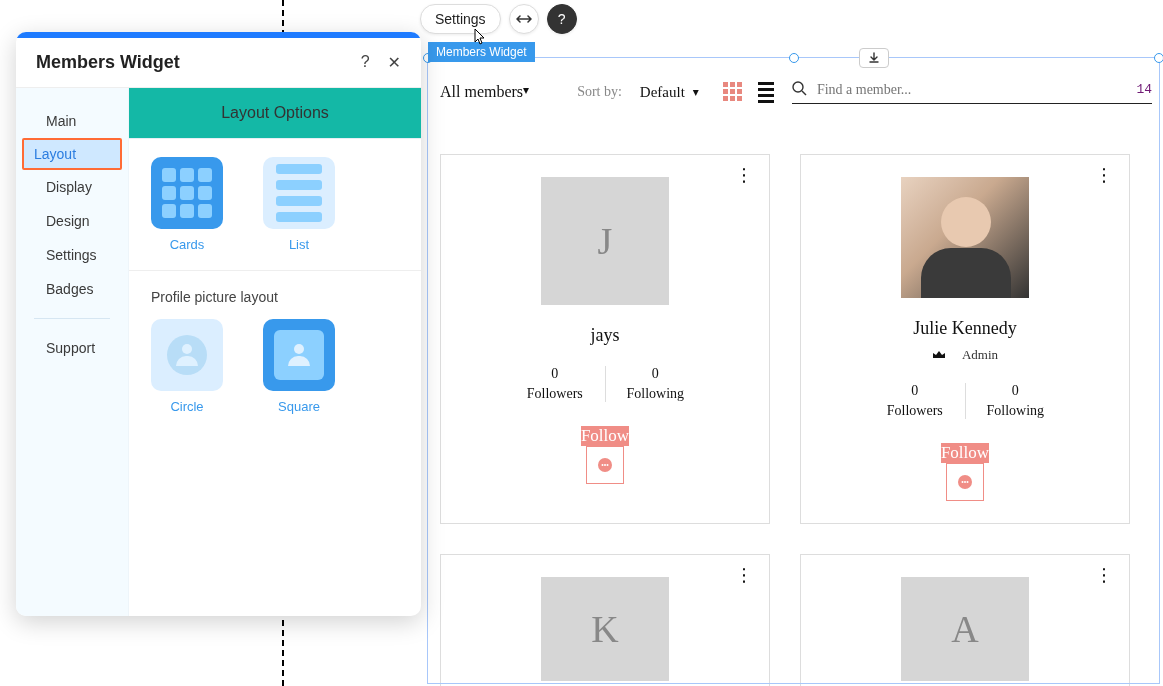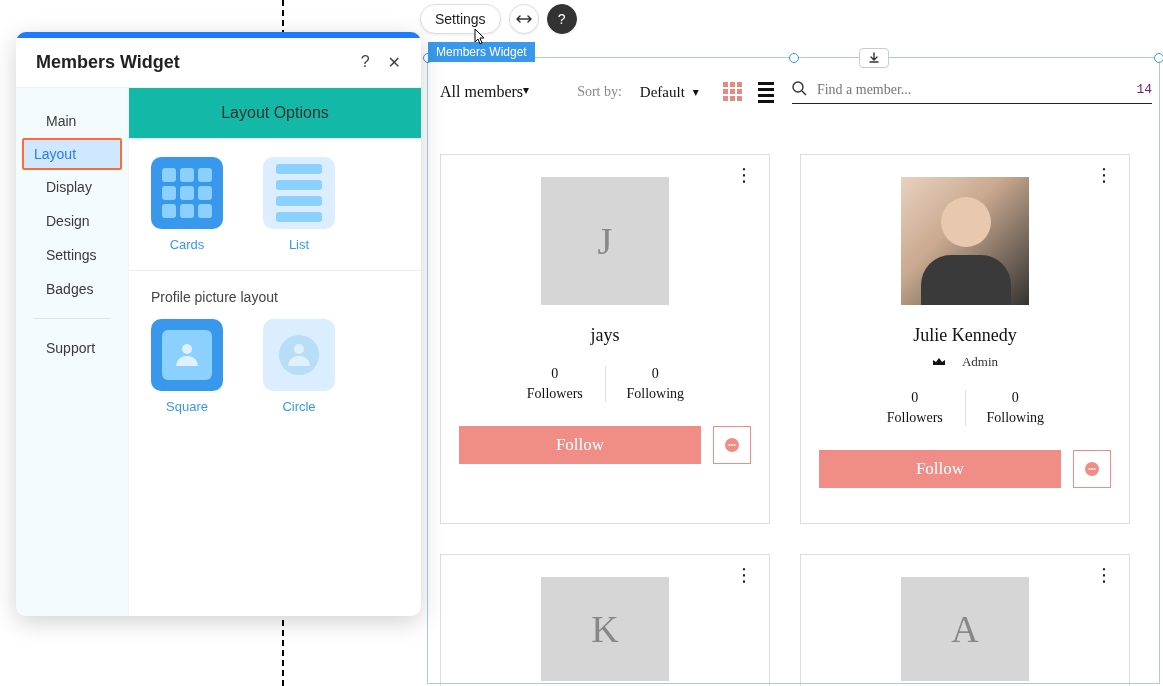--- a/index.html
+++ b/index.html
@@ -380,23 +380,23 @@
     width:200px;
     justify-content:center;
   }
   .stat { flex:1; text-align:center; }
   .stat + .stat { border-left:1px solid #ddd; }
   .stat-num { font-size:14px; color:#111; }
   .stat-label { font-size:14px; color:#111; margin-top:4px;}
   .card-actions {
     margin-top:24px;
     display:flex;
-    gap:12px;
     width:100%;
     align-items:center;
+    flex-direction:column;
   }
   .follow-btn {
     flex:1;
     background:#f08d86;
     color:#fff;
     border:none;
     height:38px;
     font-size:17px;
     cursor:pointer;
     font-family: Georgia, serif;
@@ -498,34 +498,34 @@
                 </div>
             </div>
             <div class="opt-label">List</div>
           </div>
         </div>
       </div>
       <div class="content-section" style="border-bottom:none">
         <div class="section-label">Profile picture layout</div>
         <div class="opt-row">
           <div class="opt">
+            <div class="opt-box unselected">
+              <div class="circle-shape">
+                  <div class="person-glyph"></div>
+                </div>
+            </div>
+            <div class="opt-label">Circle</div>
+          </div>
+          <div class="opt">
             <div class="opt-box selected">
               <div class="square-shape">
                   <div class="person-glyph"></div>
                 </div>
             </div>
             <div class="opt-label">Square</div>
-          </div>
-          <div class="opt">
-            <div class="opt-box unselected">
-              <div class="circle-shape">
-                  <div class="person-glyph"></div>
-                </div>
-            </div>
-            <div class="opt-label">Circle</div>
           </div>
         </div>
       </div>
     </div>
   </div>
 </div>
 
 <div class="members-area">
   <div class="filter-row">
     <div class="filter-drop">

